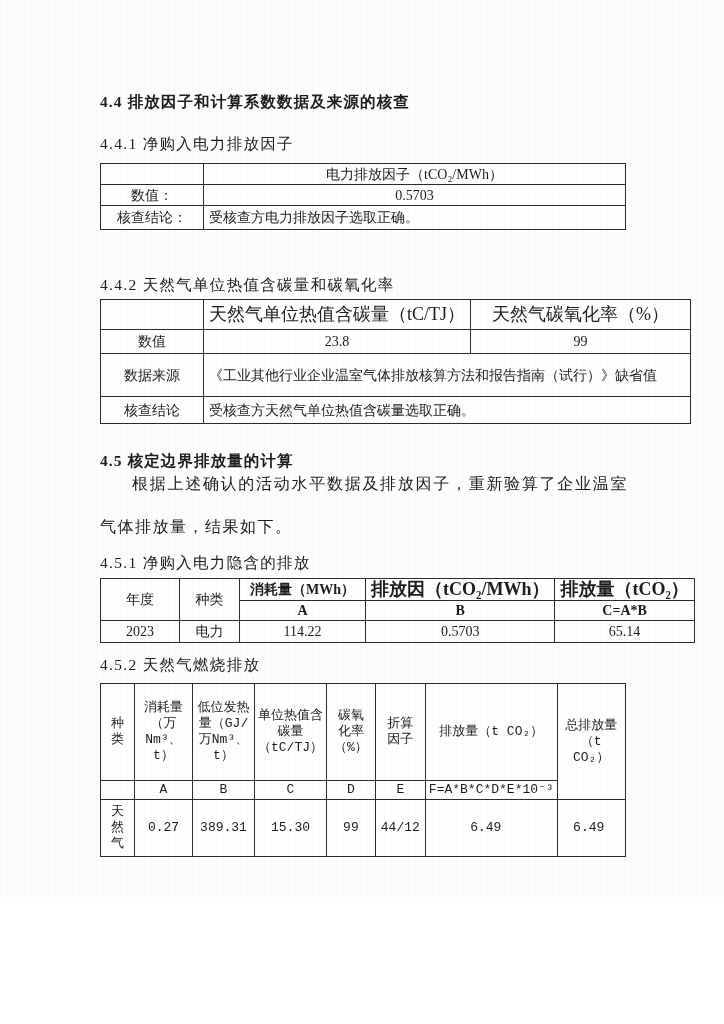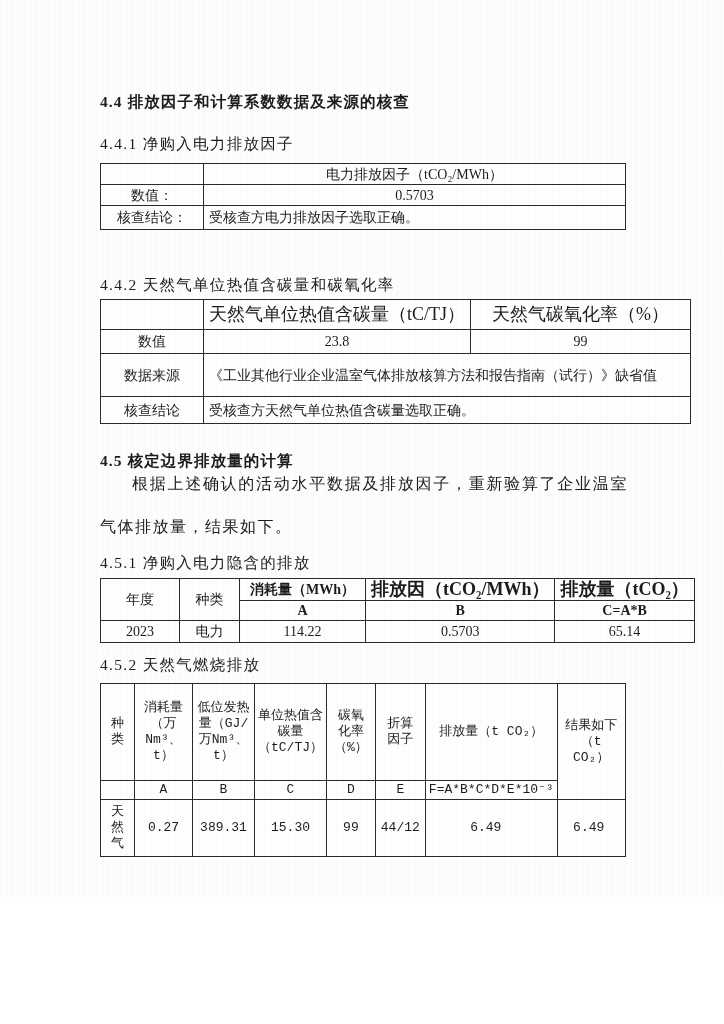--- a/index.html
+++ b/index.html
@@ -139,21 +139,21 @@
       </colgroup>
     <tbody>
         <tr style="height:97px;">
       <td class="c narrow">种类</td>
       <td class="c">消耗量（万Nm³、t）</td>
       <td class="c">低位发热量（GJ/万Nm³、t）</td>
       <td class="c">单位热值含碳量（tC/TJ）</td>
       <td class="c narrow">碳氧化率（%）</td>
       <td class="c narrow">折算因子</td>
       <td class="c">排放量（t CO₂）</td>
-      <td class="c narrow" rowspan="2">结果如下（t CO₂）</td>
+      <td class="c narrow" rowspan="2">总排放量（t CO₂）</td>
     </tr>
     <tr style="height:18px;">
       <td></td>
       <td class="c">A</td>
       <td class="c">B</td>
       <td class="c">C</td>
       <td class="c">D</td>
       <td class="c">E</td>
       <td class="l nw">F=A*B*C*D*E*10⁻³</td>
     </tr>

